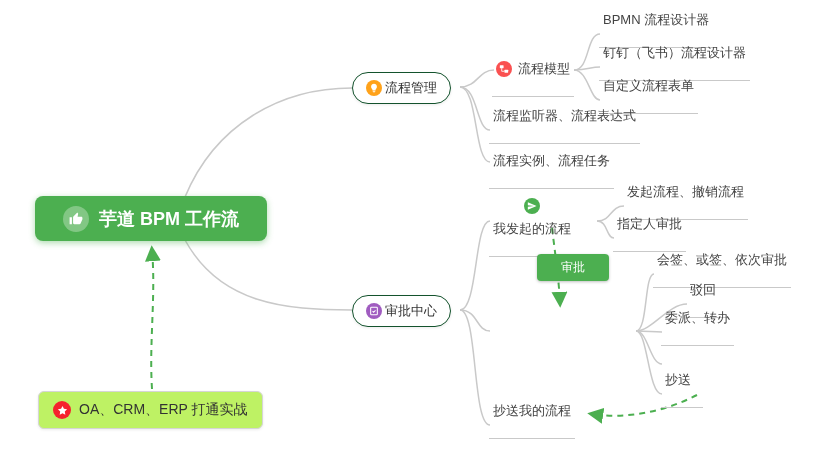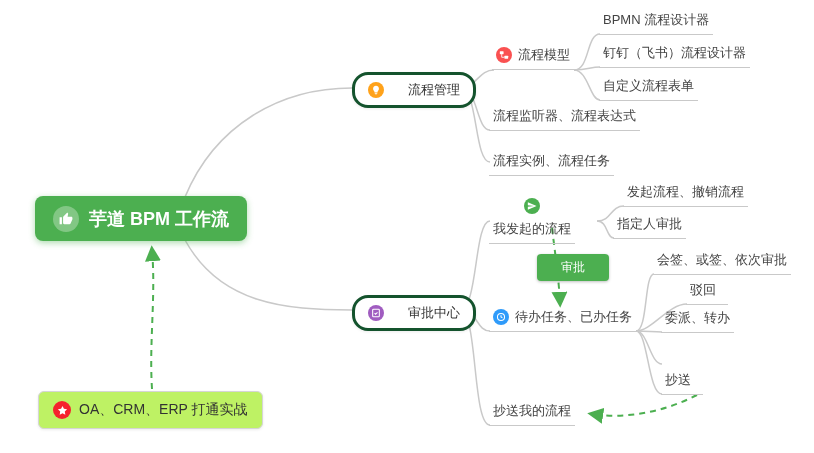--- a/index.html
+++ b/index.html
@@ -11,46 +11,46 @@
   .canvas{position:absolute;inset:0;}
   .wires{position:absolute;left:0;top:0;z-index:1;}
   .wires .gray path{stroke:var(--connector,#c9c9c9);stroke-width:1.5;fill:none;}
   .wires .green path{stroke:var(--arrow-green,#4caf50);stroke-width:2;fill:none;stroke-dasharray:6 5;}
 
   .node{position:absolute;z-index:2;white-space:nowrap;}
 
   .root-node{
     display:flex;align-items:center;gap:10px;
     background:var(--root-bg,#4caf50);color:#fff;
-    height:45px;padding:0 18px;border-radius:8px;
+    height:45px;padding:0 28px;border-radius:8px;
     font-size:18px;font-weight:bold;
     box-shadow:0 2px 6px rgba(76,175,80,.45);
     cursor:pointer;
   }
   .root-node .icon-circle{width:26px;height:26px;background:rgba(255,255,255,.3);}
   .root-node .icon-circle svg{width:14px;height:14px;}
 
   .pill{
-    display:flex;align-items:center;gap:24px;
-    background:#fff;border:3px solid #14532d;border-radius:16px;
+    display:flex;align-items:center;gap:3px;
+    background:#fff;border:1px solid #14532d;border-radius:16px;
     height:30px;padding:0 13px;font-size:13px;color:#333;
     box-shadow:0 1px 3px rgba(0,0,0,.08);cursor:pointer;justify-content:flex-end;
   }
 
   .card{
     display:flex;align-items:center;gap:8px;
     background:#bef264;border:1px solid #d5d5d5;border-radius:6px;
     height:36px;padding:0 14px;font-size:14px;color:#333;
     box-shadow:0 1px 3px rgba(0,0,0,.08);cursor:pointer;
   }
 
   .leaf{
     display:flex;align-items:center;gap:6px;
     font-size:13px;color:#444;
-    padding:0 4px 5px 4px;border-bottom:1.5px solid var(--connector,#c9c9c9);
+    padding:0 4px 18px 4px;border-bottom:1.5px solid var(--connector,#c9c9c9);
     cursor:pointer;
   }
   .leaf.wide-line{min-width:34px;}
 
   .icon-circle{
     width:16px;height:16px;border-radius:50%;
     display:flex;align-items:center;justify-content:center;flex:0 0 auto;
   }
   .icon-circle svg{width:10px;height:10px;display:block;}
   .card .icon-circle{width:18px;height:18px;}
@@ -117,21 +117,21 @@
 
   <div class="node pill" style="left:352px;top:72px;">
     <span class="icon-circle" style="background:var(--icon-orange,#ffa21a)">
       <svg viewBox="0 0 24 24">
           <path fill="#fff" d="M9 21c0 .55.45 1 1 1h4c.55 0 1-.45 1-1v-1H9v1zm3-19C8.14 2 5 5.14 5 9c0 2.38 1.19 4.47 3 5.74V17c0 .55.45 1 1 1h6c.55 0 1-.45 1-1v-2.26c1.81-1.27 3-3.36 3-5.74 0-3.86-3.14-7-7-7z"></path>
         </svg>
     </span>
     <span>流程管理</span>
   </div>
 
-  <div class="node leaf" style="left:492px;top:46px;">
+  <div class="node leaf" style="left:492px;top:60px;">
     <span class="icon-circle" style="background:var(--icon-red,#fa5151)">
       <svg viewBox="0 0 24 24">
           <rect x="2" y="3" width="9" height="7" rx="1" fill="#fff"></rect>
           <rect x="13" y="14" width="9" height="7" rx="1" fill="#fff"></rect>
           <path d="M6.5 10v7.5H13" stroke="#fff" stroke-width="2" fill="none"></path>
         </svg>
     </span>
     <span>流程模型</span>
   </div>
 
@@ -175,29 +175,20 @@
     <span>发起流程、撤销流程</span>
   </div>
   <div class="node leaf" style="left:613px;top:215px;">
     <span>指定人审批</span>
   </div>
 
   <div class="badge" style="left:537px;top:254px;">
     <span>审批</span>
   </div>
 
-  <div class="node leaf" style="left:489px;top:308px;">
-    <span class="icon-circle" style="background:var(--icon-blue,#2f9bfa)">
-      <svg viewBox="0 0 24 24">
-          <circle cx="12" cy="12" r="8.5" fill="none" stroke="#fff" stroke-width="2.5"></circle>
-          <path d="M12 7.5V12l3.5 2" fill="none" stroke="#fff" stroke-width="2.5"></path>
-        </svg>
-    </span>
-    <span>待办任务、已办任务</span>
-  </div>
 
   <div class="node leaf" style="left:653px;top:251px;">
     <span>会签、或签、依次审批</span>
   </div>
   <div class="node leaf wide-line" style="left:686px;top:281px;">
     <span>驳回</span>
   </div>
   <div class="node leaf" style="left:661px;top:309px;">
     <span>委派、转办</span>
   </div>

